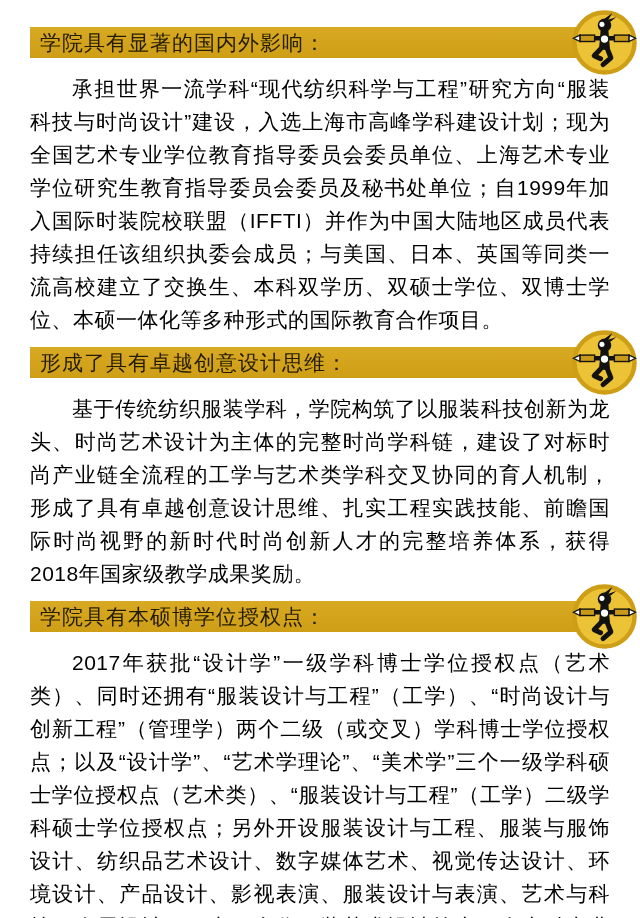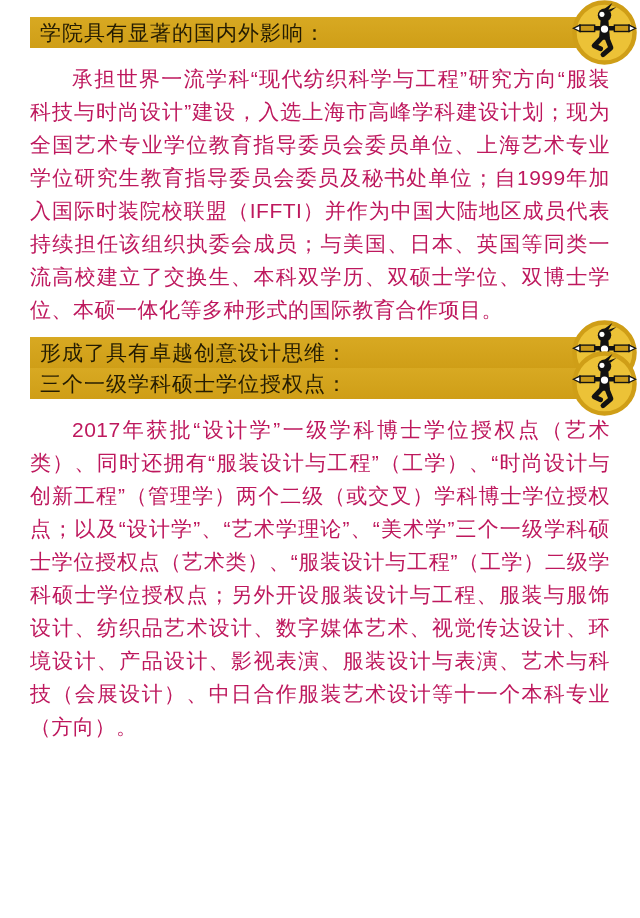--- a/index.html
+++ b/index.html
@@ -9,21 +9,21 @@
   }
   .page {
     position: relative;
     width: 640px;
     height: 918px;
     background: #ffffff;
     overflow: hidden;
     font-family: "Liberation Sans", sans-serif;
     color: #1f1f1f;
     box-sizing: border-box;
-    padding-top: 17px;
+    padding-top: 27px;
   }
   .section { position: relative; }
   .bar-row {
     position: relative;
     margin-left: 30px;
     margin-right: 55px;
     height: 31px;
   }
   .bar {
     position: absolute;
@@ -49,21 +49,21 @@
     width: 67px;
     height: 67px;
     z-index: 2;
   }
   .para {
     margin: 14px 30px 11px 30px;
     font-size: 21px;
     line-height: 33px;
     text-align: justify;
     text-indent: 2em;
-    color: #be185d;
+    color: #000000;
     letter-spacing: 0.5px;
   }
 </style>
 </head>
 <body>
 
 <div class="page">
 
   <div class="section">
     <div class="bar-row">
@@ -115,26 +115,27 @@
           </g>
           <g>
             <rect x="44" y="26.5" width="15" height="6.5" fill="#c9991a" stroke="#121212" stroke-width="1.4"></rect>
             <path d="M59 26.5 L65.5 29.7 L59 33 Z" fill="#ffffff" stroke="#121212" stroke-width="1.3"></path>
           </g>
           <path d="M31.5 39 L23.5 47.5 L30 50.5" stroke="#121212" stroke-width="5" fill="none" stroke-linejoin="round" stroke-linecap="round"></path>
           <path d="M36.5 39.5 L40.5 49.5 L32.5 56.5" stroke="#121212" stroke-width="5" fill="none" stroke-linejoin="round" stroke-linecap="round"></path>
         </g>
       </svg>
     </div>
+    <p class="para">基于传统纺织服装学科，学院构筑了以服装科技创新为龙头、时尚艺术设计为主体的完整时尚学科链，建设了对标时尚产业链全流程的工学与艺术类学科交叉协同的育人机制，形成了具有卓越创意设计思维、扎实工程实践技能、前瞻国际时尚视野的新时代时尚创新人才的完整培养体系，获得2018年国家级教学成果奖励。</p>
   </div>
 
   <div class="section">
     <div class="bar-row">
       <div class="bar">
-        <span class="bar-title">三个一级学科硕士学位授权点：</span>
+        <span class="bar-title">学院具有本硕博学位授权点：</span>
       </div>
       <svg class="mascot" viewBox="0 0 68 68" xmlns="http://www.w3.org/2000/svg">
         <circle cx="34" cy="34" r="30.5" fill="#ecc237" stroke="#cf9e17" stroke-width="4.5"></circle>
         <g>
           <path d="M34 10 L42 4 L38 11 L46 8 L40 13 Z" fill="#121212"></path>
           <circle cx="34" cy="16.5" r="6.8" fill="#121212"></circle>
           <circle cx="31.4" cy="15.6" r="2.6" fill="#ffffff"></circle>
           <path d="M30 22 Q34 20 38 22 L39.5 40 Q34 42.5 28.5 40 Z" fill="#121212"></path>
           <rect x="13" y="27.5" width="42" height="4.5" rx="2" fill="#121212"></rect>
           <circle cx="34" cy="30.5" r="3.7" fill="#ffffff"></circle>

